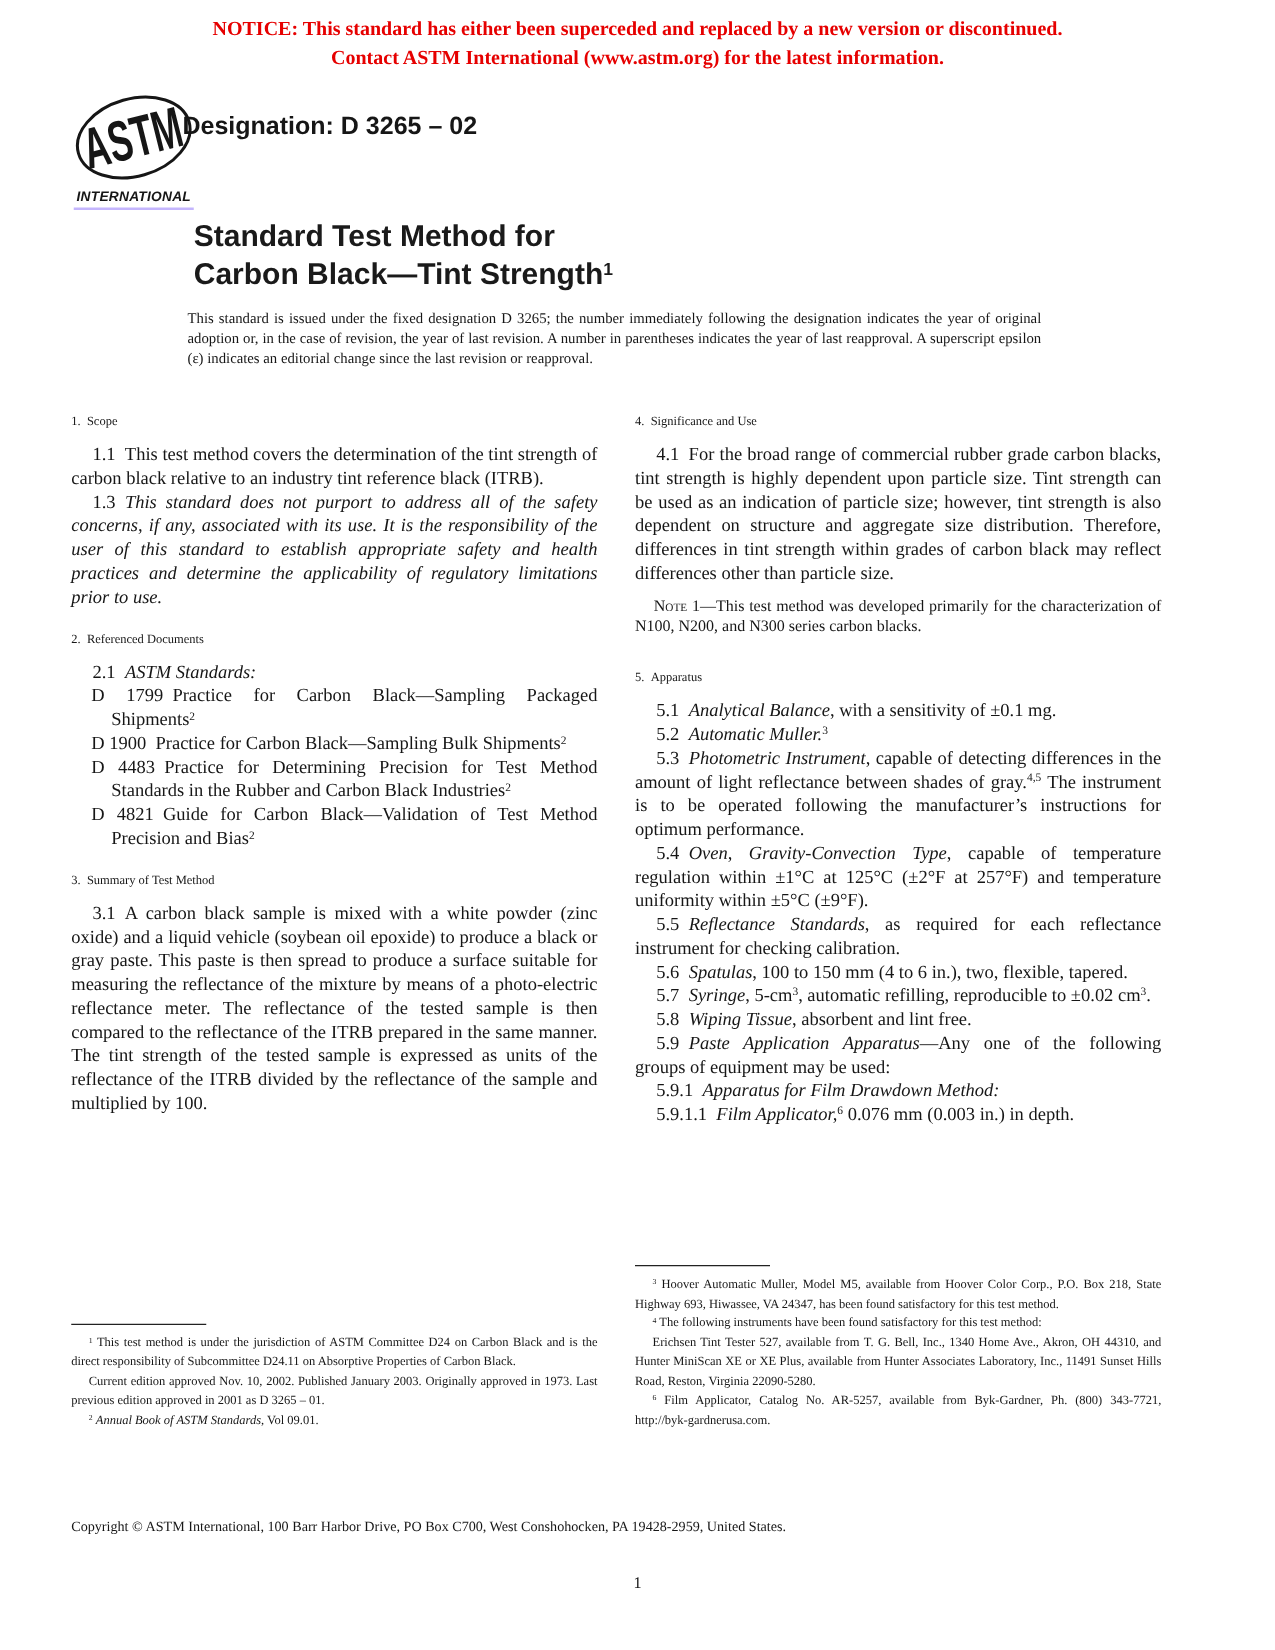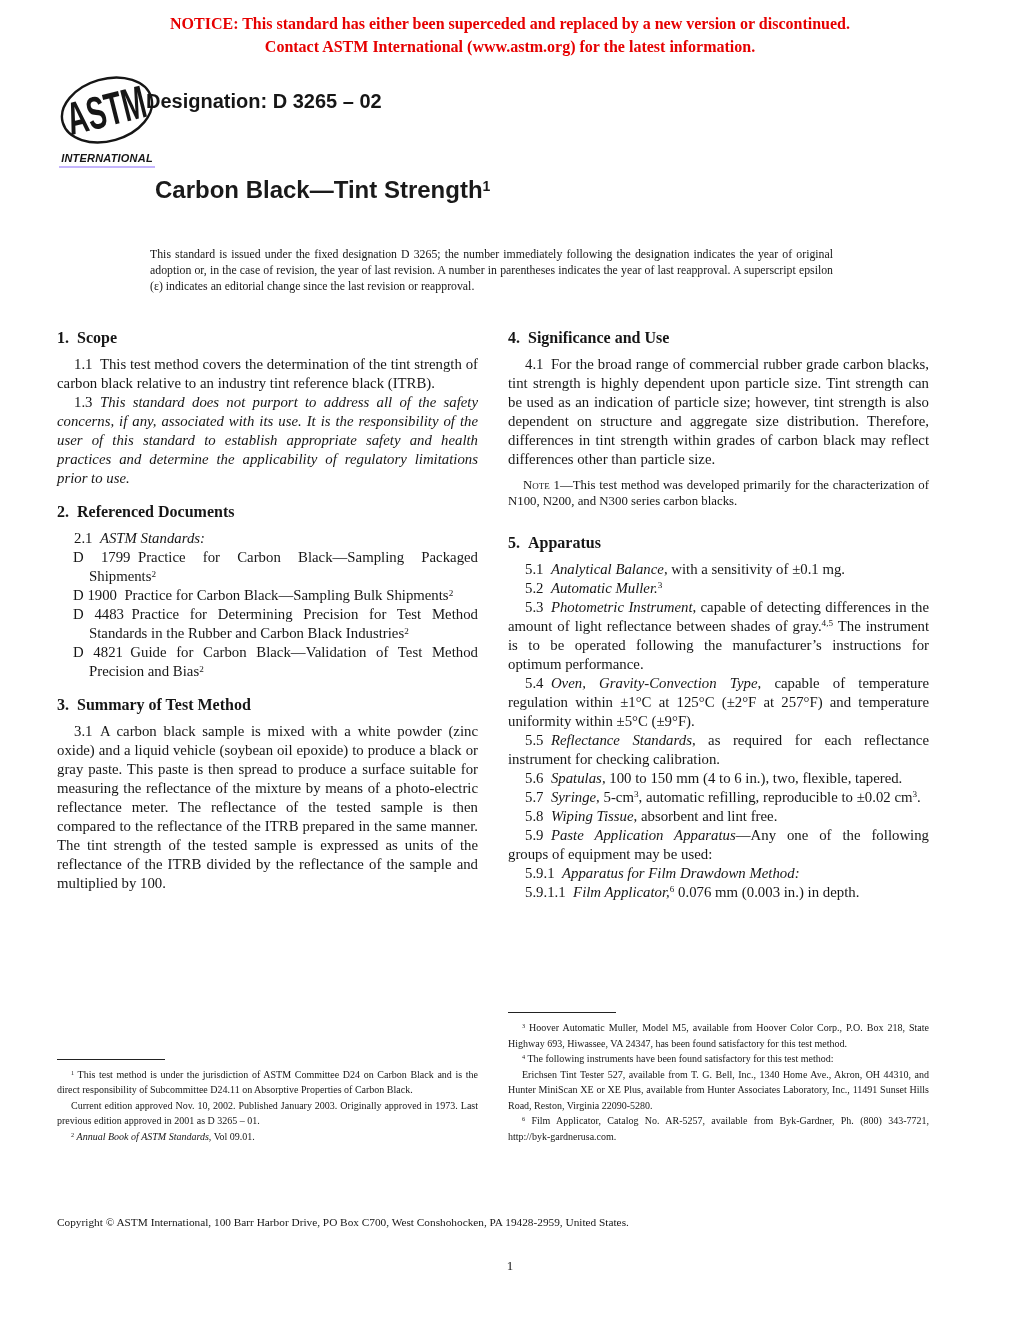--- a/index.html
+++ b/index.html
@@ -59,21 +59,21 @@
   
   .columns {
     position:absolute; left:57px; top:326px; width:872px;
     display:flex; gap:30px;
   }
   .col {
     width:421px; min-height:818px;
     display:flex; flex-direction:column;
   }
   .h {
-    font-weight:bold; font-size:16px; line-height:19px;
+    font-weight:normal; font-size:10px; line-height:19px;
     margin:14px 0 8px 0;
   }
   .h:first-child { margin-top:2px; }
   .p {
     font-size:14.8px; line-height:19px;
     text-align:justify; text-indent:17px; margin:0;
   }
   .ref {
     font-size:14.8px; line-height:19px;
     text-align:justify; margin:0;
@@ -125,20 +125,21 @@
         <ellipse cx="49" cy="34" rx="46" ry="31" fill="none" stroke="#161616" stroke-width="2.4"></ellipse>
       </g>
       <text x="49" y="50" text-anchor="middle" font-family="Liberation Sans, DejaVu Sans, sans-serif" font-weight="bold" font-size="46" textLength="80" lengthAdjust="spacingAndGlyphs" transform="rotate(-14 49 38)" fill="#161616">ASTM</text>
     </svg>
     <span class="logo-caption">INTERNATIONAL</span>
   </div>
 
   <div class="designation">Designation: D 3265 – 02</div>
 
   <div class="title-block">
+    <div>Standard Test Method for</div>
     <div><span>Carbon Black—Tint Strength</span><sup>1</sup></div>
   </div>
 
   <div class="issued">This standard is issued under the fixed designation D 3265; the number immediately following the designation indicates the year of original adoption or, in the case of revision, the year of last revision. A number in parentheses indicates the year of last reapproval. A superscript epsilon (ε) indicates an editorial change since the last revision or reapproval.</div>
 
   <div class="columns">
 
     <div class="col">
       <p class="h"><span>1. Scope</span></p>
       <p class="p"><span>1.1 This test method covers the determination of the tint strength of carbon black relative to an industry tint reference black (ITRB).</span></p>

